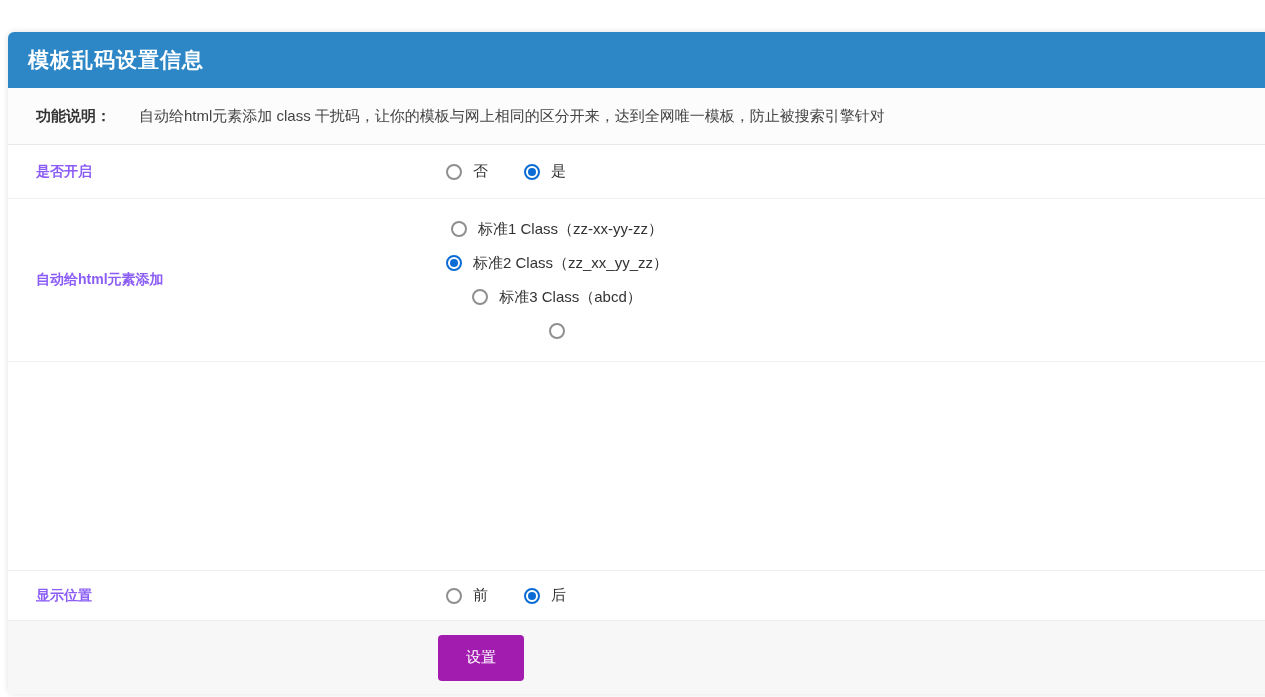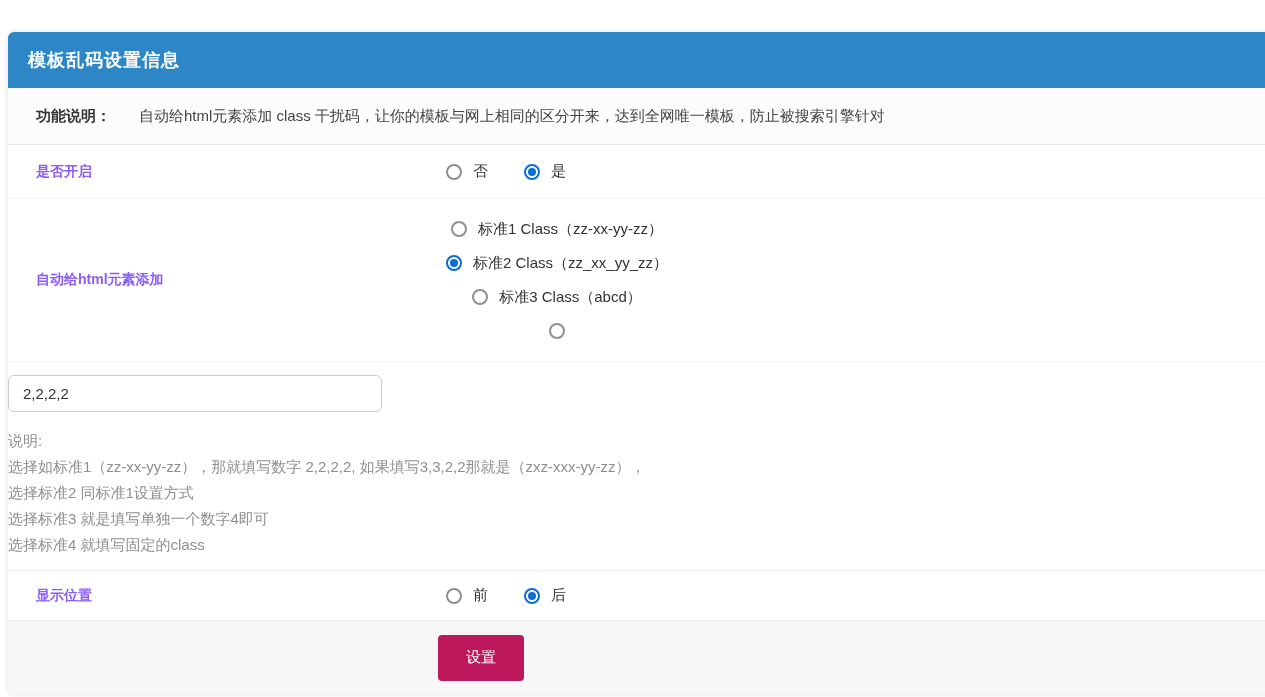--- a/index.html
+++ b/index.html
@@ -15,21 +15,21 @@
     box-shadow: 0 0 6px rgba(0,0,0,.12);
   }
 
   .card-header {
     height: 56px;
     background: #2d87c6;
     border-radius: 6px 6px 0 0;
     display: flex; align-items: center;
     padding: 0 20px;
   }
-  .card-title { color: #fff; font-size: 18px; font-weight: 700; letter-spacing: 1px; }
+  .card-title { color: #fff; font-size: 21px; font-weight: 700; letter-spacing: 1px; }
 
   .intro {
     height: 57px;
     display: flex; align-items: center;
     padding: 0 28px;
     background: #fcfcfd;
     border-bottom: 1px solid #e9e9e9;
     font-size: 15px; color: #444;
   }
   .intro-label { font-weight: 700; color: #333; margin-right: 28px; white-space: nowrap; }
@@ -81,21 +81,21 @@
 
   .card-footer {
     height: 73px;
     background: #f7f7f7;
     border-radius: 0 0 6px 6px;
     display: flex; align-items: center;
     padding-left: 430px;
   }
   .submit-btn {
     width: 86px; height: 46px;
-    background: #be185d; color: #fff;
+    background: #a21caf; color: #fff;
     border: none; border-radius: 4px;
     font-size: 15px; cursor: pointer;
     font-family: "Liberation Sans", "DejaVu Sans", sans-serif;
   }
 </style>
 </head>
 <body>
 
 <div class="card">
 
@@ -137,30 +137,20 @@
         <span class="radio"></span>
         <span class="opt-label">标准3 Class（abcd）</span>
       </div>
       <div class="radio-option">
         <span class="radio"></span>
       </div>
     </div>
   </div>
 
   <div class="form-row row-length">
-    <div class="length-control">
-      <input type="text" class="length-input" value="2,2,2,2" style="">
-      <div class="help">
-        <div>说明:</div>
-        <div>选择如标准1（zz-xx-yy-zz），那就填写数字 2,2,2,2, 如果填写3,3,2,2那就是（zxz-xxx-yy-zz），</div>
-        <div>选择标准2 同标准1设置方式</div>
-        <div>选择标准3 就是填写单独一个数字4即可</div>
-        <div>选择标准4 就填写固定的class</div>
-      </div>
-    </div>
   </div>
 
   <div class="form-row row-position">
     <div class="row-label">显示位置</div>
     <div class="radio-group">
       <div class="radio-option">
         <span class="radio"></span>
         <span class="opt-label">前</span>
       </div>
       <div class="radio-option">

